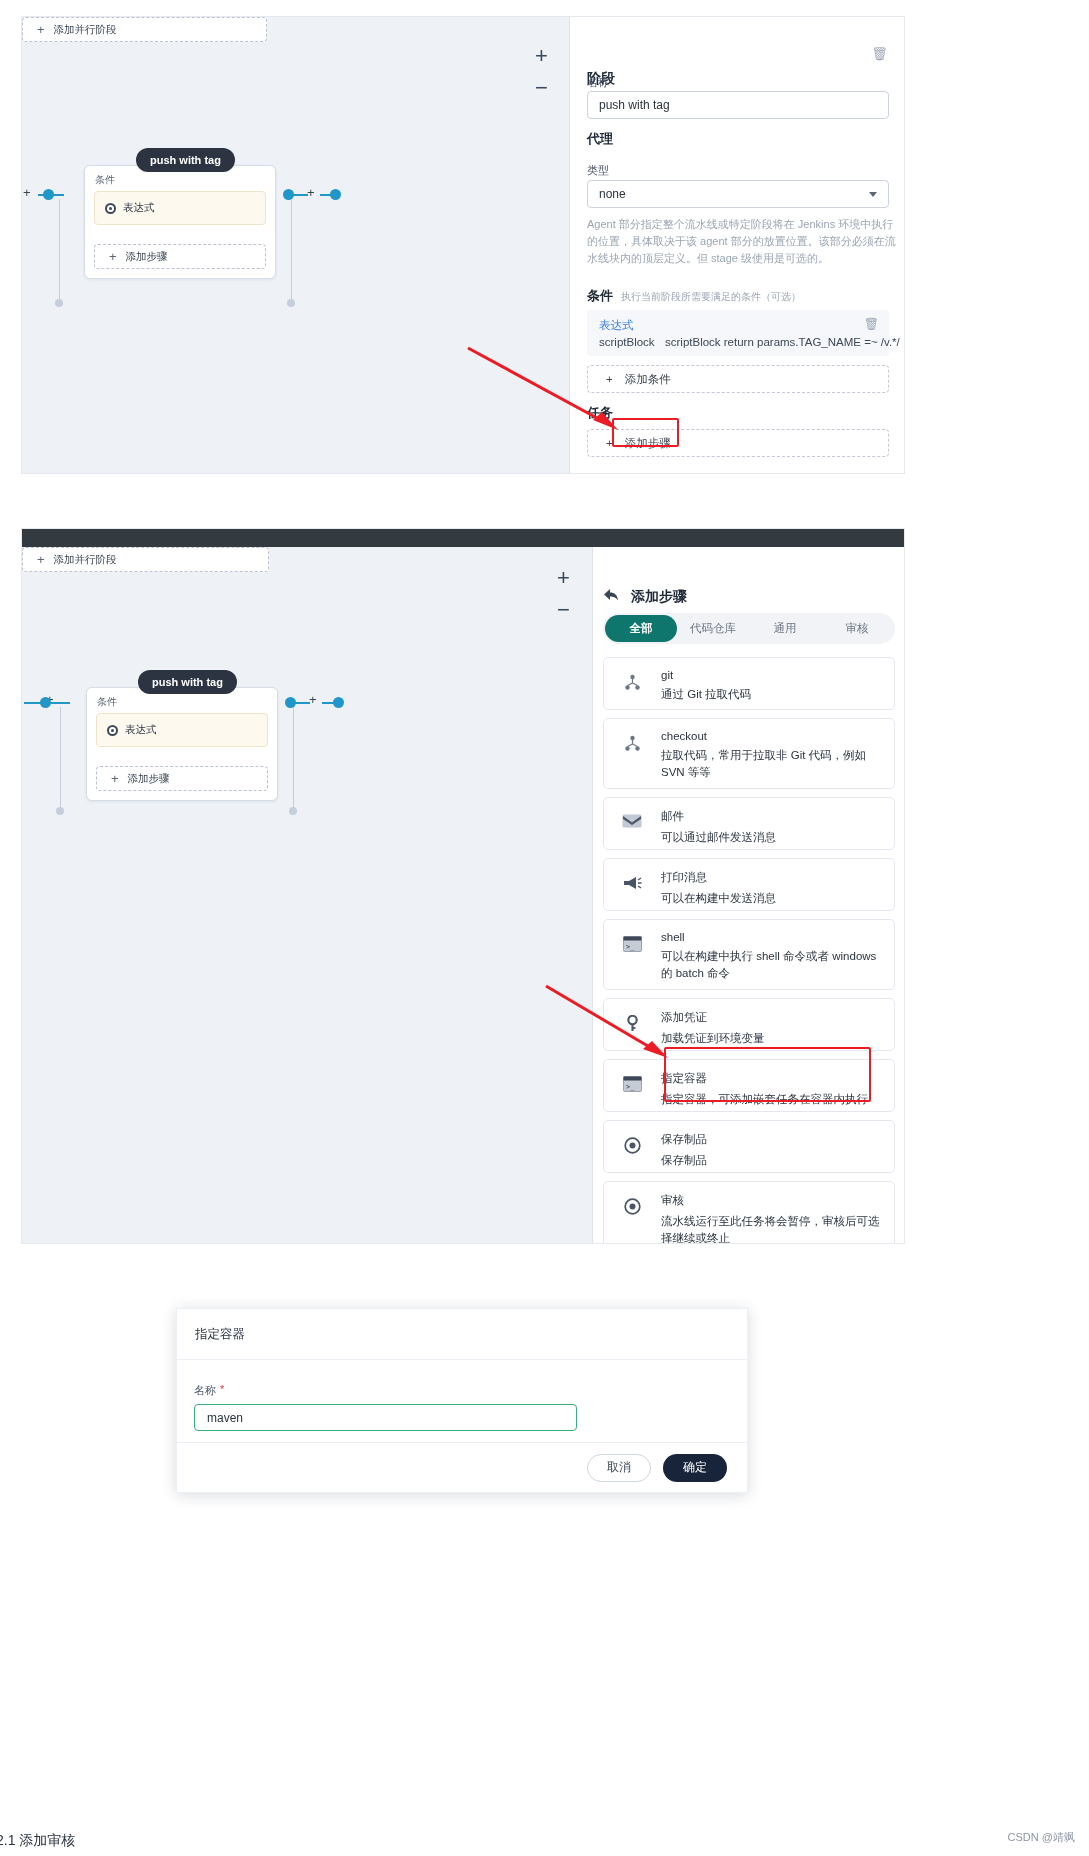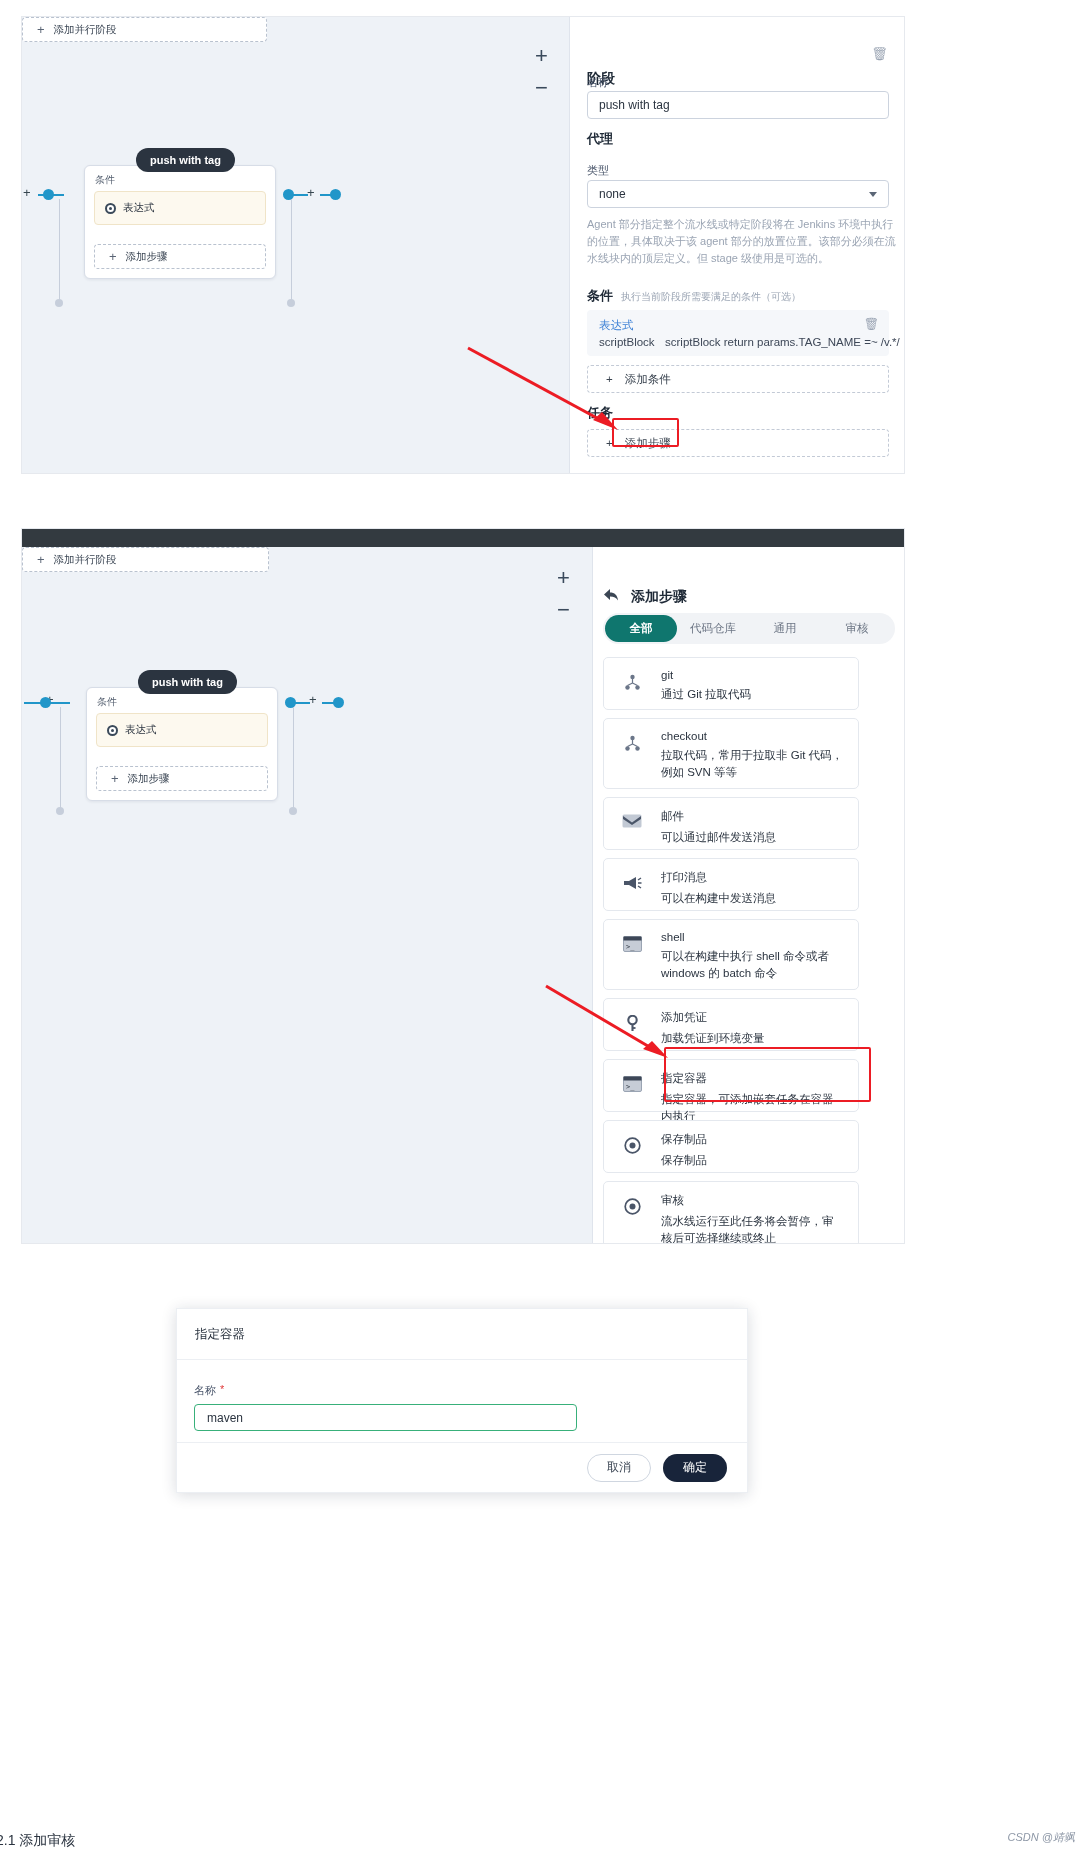--- a/index.html
+++ b/index.html
@@ -187,21 +187,21 @@
   .input-ok {
     border: 1px solid #38b07a; border-radius: 4px;
     background: #fff; color: #2b3440; font-size: 12px;
     padding: 0 12px; display: flex; align-items: center;
   }
 
   
   .arrow-svg { position: absolute; pointer-events: none; }
 
   .footer-note {
-    position: absolute; font-size: 11px; color: #8d97a6; font-style: italic;
+    position: absolute; font-size: 11px; color: #8d97a6;
   }
   .bottom-caption {
     position: absolute; font-size: 14px; color: #2b3440;
   }
 </style>
 </head>
 <body>
 
 <div id="page">
 
@@ -349,21 +349,21 @@
       </svg>
       <div class="drawer-title" style="position:absolute; left:38px; top:41px;">添加步骤</div>
 
       <div class="tabstrip" style="left:10px; top:66px; width:292px; height:31px; padding:2px;">
         <div class="tabitem active">全部</div>
         <div class="tabitem">代码仓库</div>
         <div class="tabitem">通用</div>
         <div class="tabitem">审核</div>
       </div>
 
-      <div style="position:absolute; left:10px; top:110px; width:256px; height:600px; overflow:hidden;padding-left:23px;">
+      <div style="position:absolute; left:10px; top:110px; width:292px; height:600px; overflow:hidden;padding-left:23px;">
 
         <div class="step-card" style="top:0; height:53px;">
           <div class="step-ic">
             <svg width="17" height="17" viewBox="0 0 17 17">
                 <circle cx="8.5" cy="3" r="2.2" fill="#6b7689"></circle>
                 <circle cx="3.5" cy="13.5" r="2.2" fill="#6b7689"></circle>
                 <circle cx="13.5" cy="13.5" r="2.2" fill="#6b7689"></circle>
                 <path d="M8.5,5 L8.5,9 M8.5,9 L3.5,11.5 M8.5,9 L13.5,11.5" stroke="#6b7689" stroke-width="1.2" fill="none"></path>
               </svg>
           </div>

